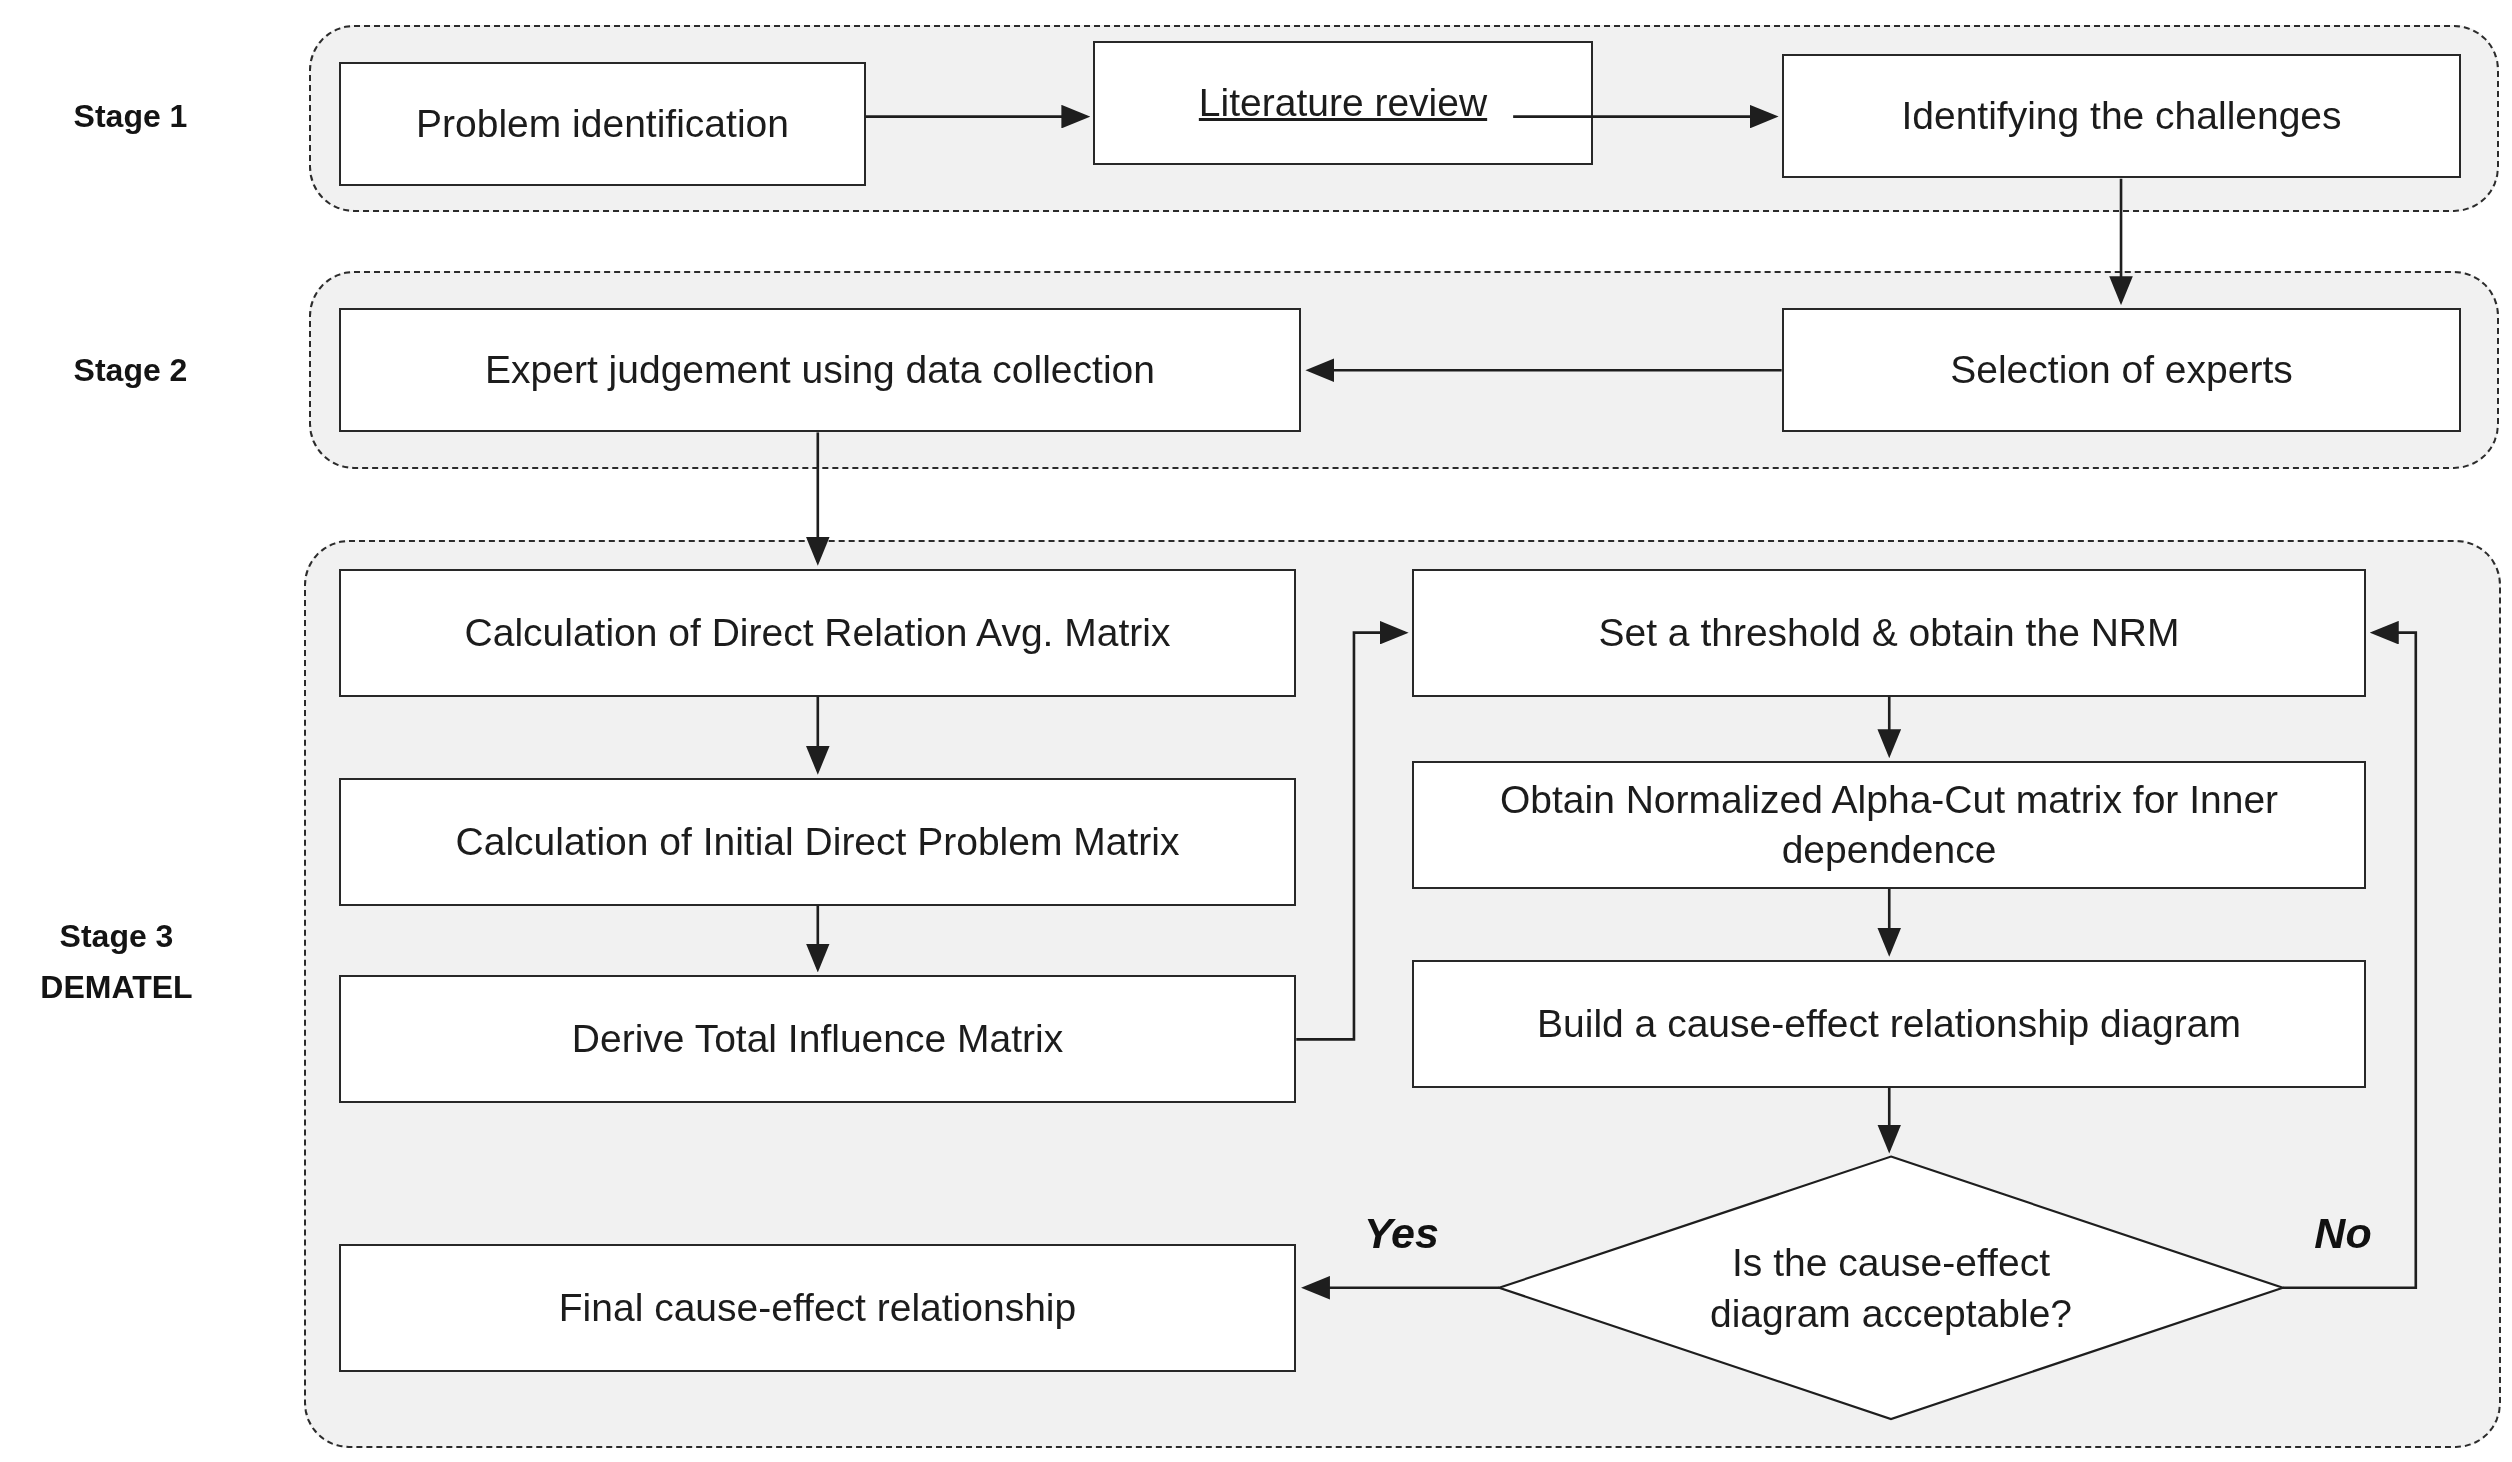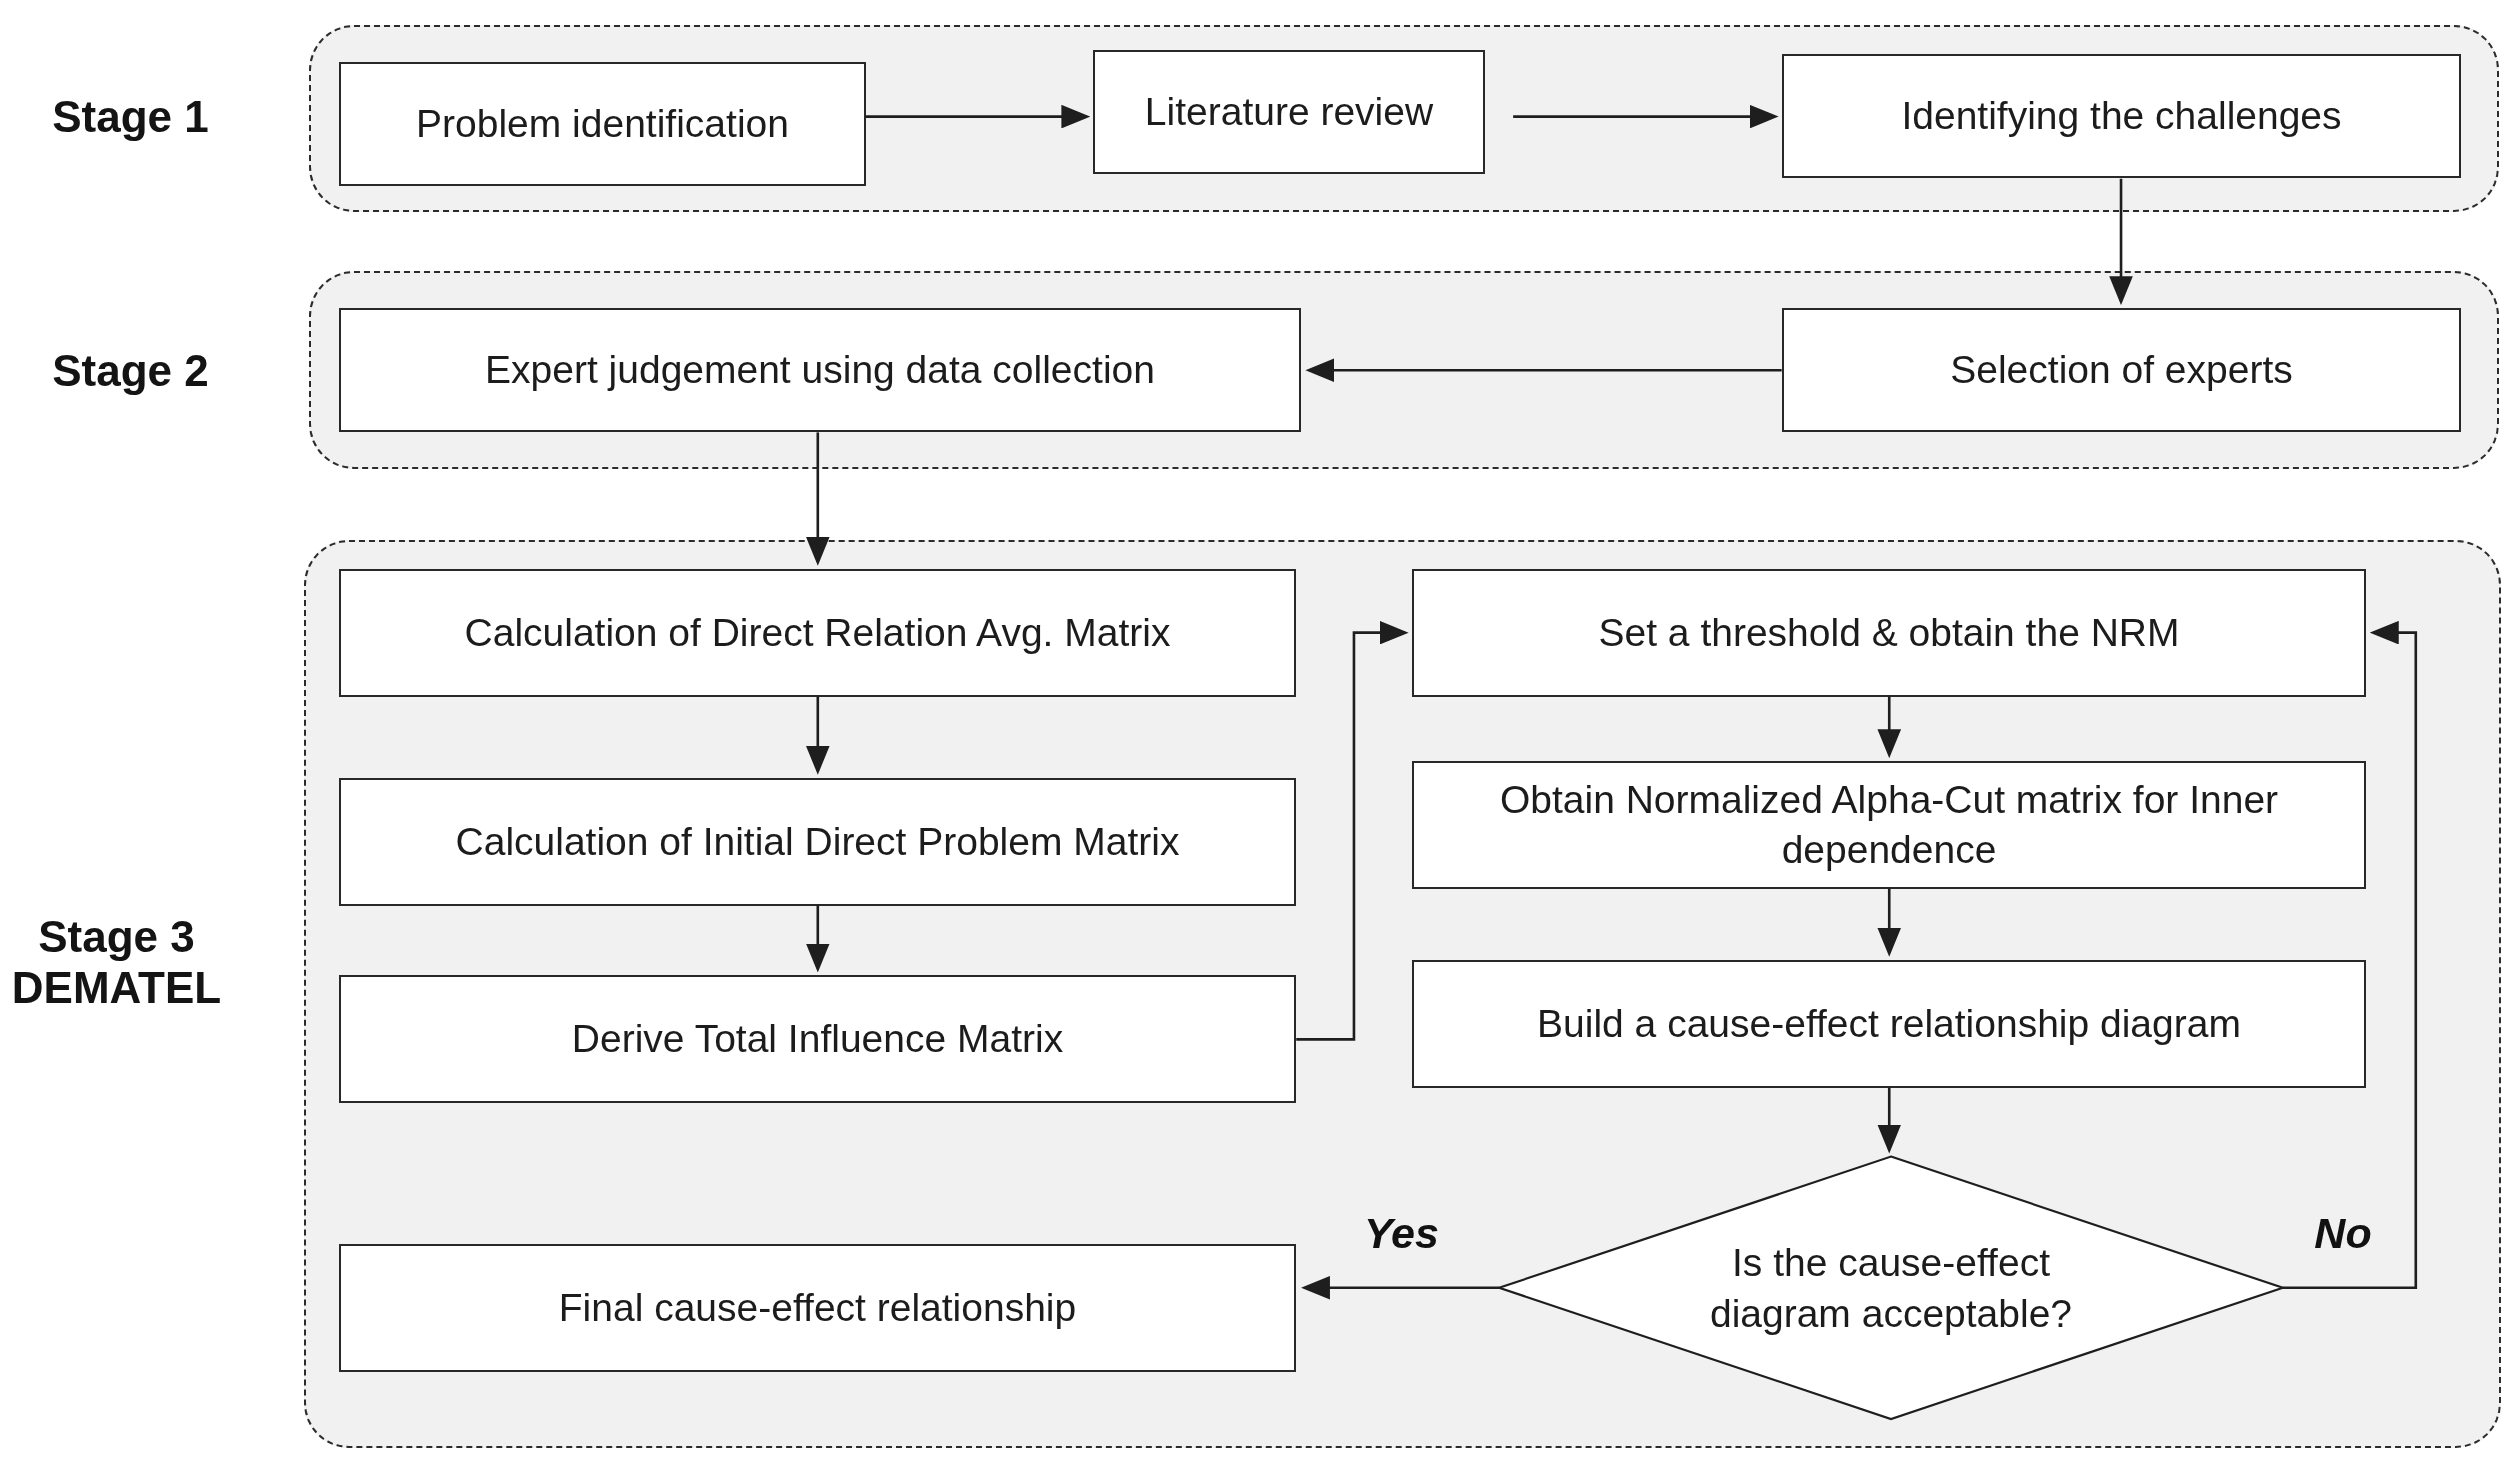--- a/index.html
+++ b/index.html
@@ -13,21 +13,21 @@
   .stage-container{
     position:absolute;
     background:#f1f1f1;
     border:2.6px dashed #2b2b2b;
     border-radius:45px;
     box-sizing:border-box;
   }
   .stage-label{
     position:absolute;
     font-weight:bold;
-    font-size:44px;
+    font-size:32px;
     line-height:51px;
     color:#141414;
     text-align:center;
     white-space:nowrap;
   }
   .box{
     position:absolute;
     background:#ffffff;
     border:2.6px solid #282828;
     box-sizing:border-box;
@@ -76,21 +76,21 @@
   <div class="stage-container" style="left:304px;top:540px;width:2197px;height:908px;"></div>
 
   <div class="stage-label" style="left:21px;top:91px;width:219px;">Stage 1</div>
   <div class="stage-label" style="left:21px;top:345px;width:219px;">Stage 2</div>
   <div class="stage-label" style="left:7px;top:911px;width:219px;">
     <div>Stage 3</div>
     <div>DEMATEL</div>
   </div>
 
   <div class="box" style="left:339px;top:62px;width:527px;height:124px;">Problem identification</div>
-  <div class="box" style="left:1093px;top:50px;width:392px;height:124px;">Literature review</div>
+  <div class="box" style="left:1093px;top:41px;width:500px;height:124px;text-decoration:underline;">Literature review</div>
   <div class="box" style="left:1782px;top:54px;width:679px;height:124px;">Identifying the challenges</div>
 
   <div class="box" style="left:339px;top:308px;width:962px;height:124px;">Expert judgement using data collection</div>
   <div class="box" style="left:1782px;top:308px;width:679px;height:124px;">Selection of experts</div>
 
   <div class="box" style="left:339px;top:569px;width:957px;height:128px;">Calculation of Direct Relation Avg. Matrix</div>
   <div class="box" style="left:339px;top:778px;width:957px;height:128px;">Calculation of Initial Direct Problem Matrix</div>
   <div class="box" style="left:339px;top:975px;width:957px;height:128px;text-align:right;">Derive Total Influence Matrix</div>
   <div class="box" style="left:339px;top:1244px;width:957px;height:128px;">Final cause-effect relationship</div>
 

